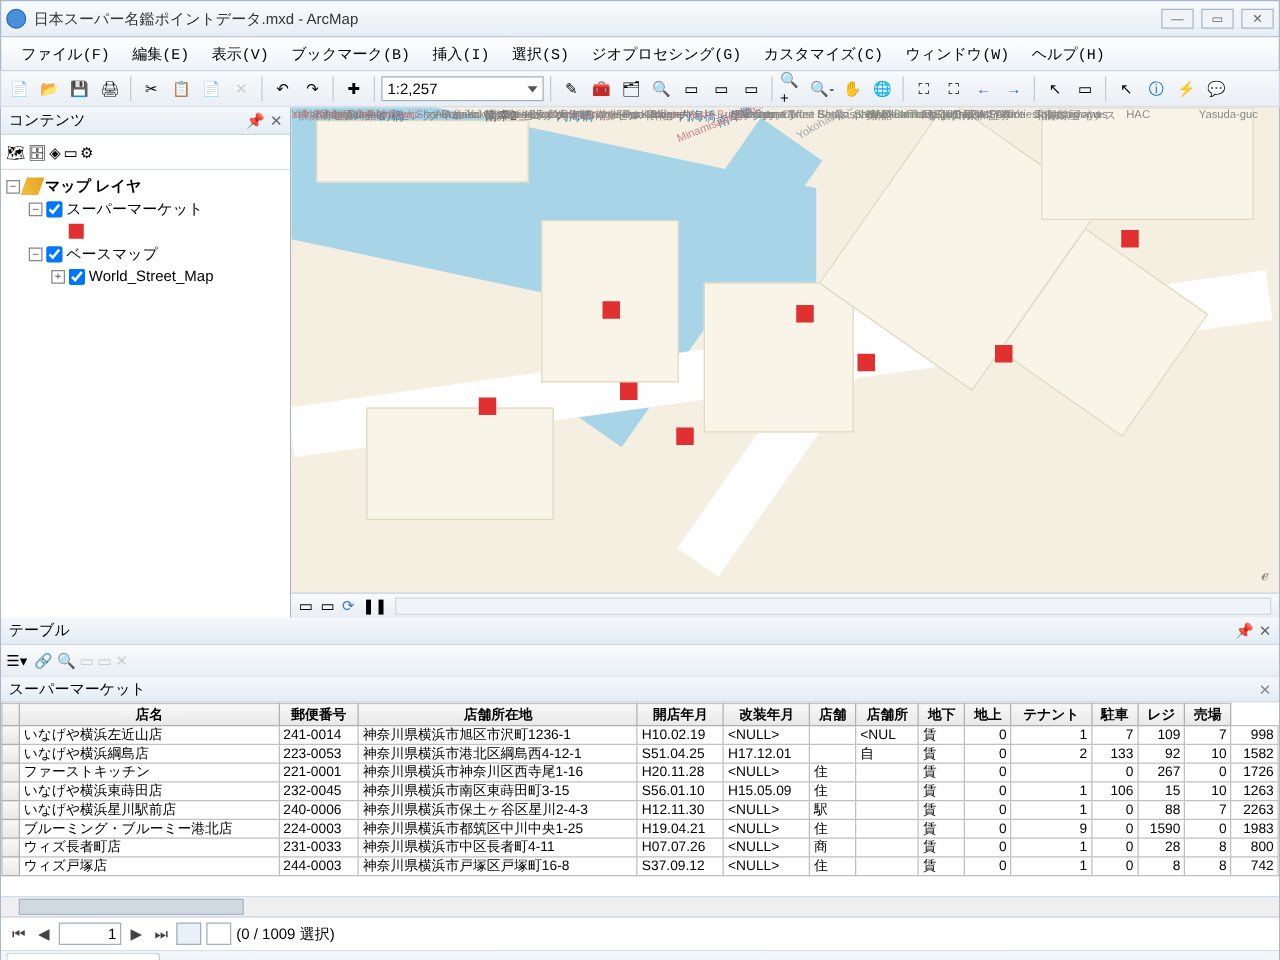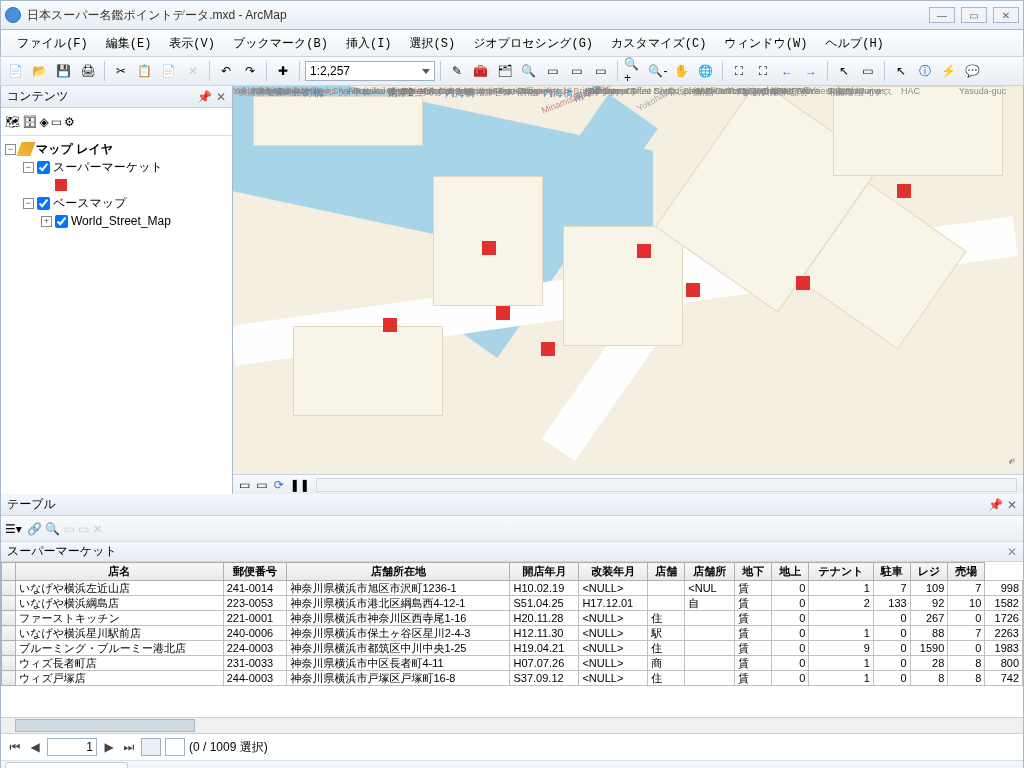--- a/index.html
+++ b/index.html
@@ -373,20 +373,37 @@
             <td>賃</td>
             <td class="n">0</td>
             <td class="n"></td>
             <td class="n">0</td>
             <td class="n">267</td>
             <td class="n">0</td>
             <td class="n">1726</td>
           </tr>
           <tr>
             <td class="rowsel"></td>
+            <td>いなげや横浜東蒔田店</td>
+            <td>232-0045</td>
+            <td>神奈川県横浜市南区東蒔田町3-15</td>
+            <td>S56.01.10</td>
+            <td>H15.05.09</td>
+            <td>住</td>
+            <td></td>
+            <td>賃</td>
+            <td class="n">0</td>
+            <td class="n">1</td>
+            <td class="n">106</td>
+            <td class="n">15</td>
+            <td class="n">10</td>
+            <td class="n">1263</td>
+          </tr>
+          <tr>
+            <td class="rowsel"></td>
             <td>いなげや横浜星川駅前店</td>
             <td>240-0006</td>
             <td>神奈川県横浜市保土ヶ谷区星川2-4-3</td>
             <td>H12.11.30</td>
             <td>&lt;NULL&gt;</td>
             <td>駅</td>
             <td></td>
             <td>賃</td>
             <td class="n">0</td>
             <td class="n">1</td>

